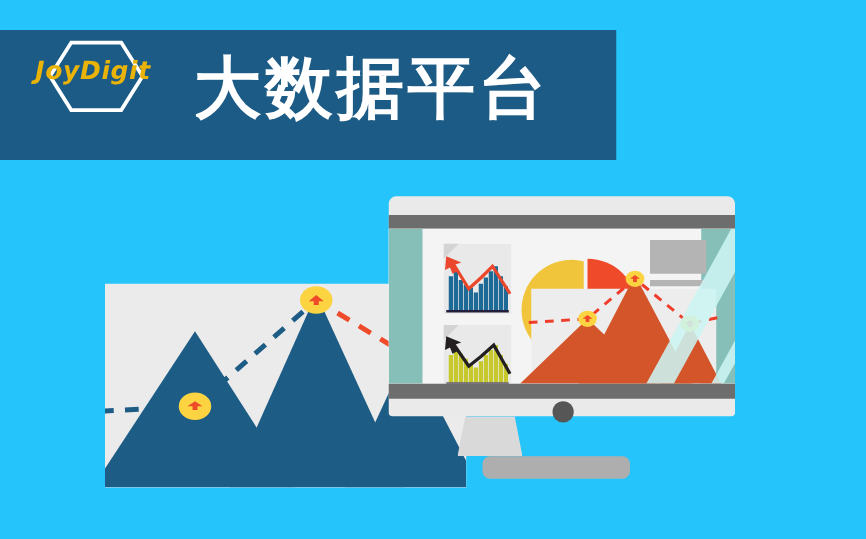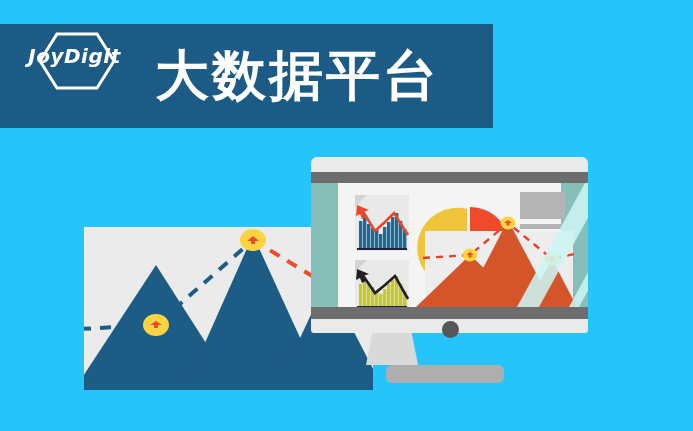--- a/index.html
+++ b/index.html
@@ -45,21 +45,21 @@
     top: 2px;
     width: 78px;
     height: 58px;
   }
   #logo-word {
     position: absolute;
     left: 0;
     top: 14px;
     width: 125px;
     text-align: center;
-    color: #ffffff;
+    color: #eab308;
     font-size: 20px;
     font-weight: bold;
     letter-spacing: 0.5px;
     font-family: "DejaVu Sans", sans-serif;
     font-style: italic;
     white-space: nowrap;
   }
   #logo-cn {
     position: absolute;
     left: 0;
@@ -72,21 +72,21 @@
     letter-spacing: 1px;
     font-family: "DejaVu Sans", sans-serif;
     white-space: nowrap;
   }
   #banner-title {
     color: #ffffff;
     font-size: 54px;
     font-weight: bold;
     letter-spacing: 3px;
     margin-left: 18px;
-    font-family: Liberation Serif, serif;
+    font-family: Liberation Mono, monospace;
     white-space: nowrap;
     line-height: 1;
   }
 
   
   #left-panel {
     position: absolute;
     left: 84px;
     top: 227px;
     width: 289px;

